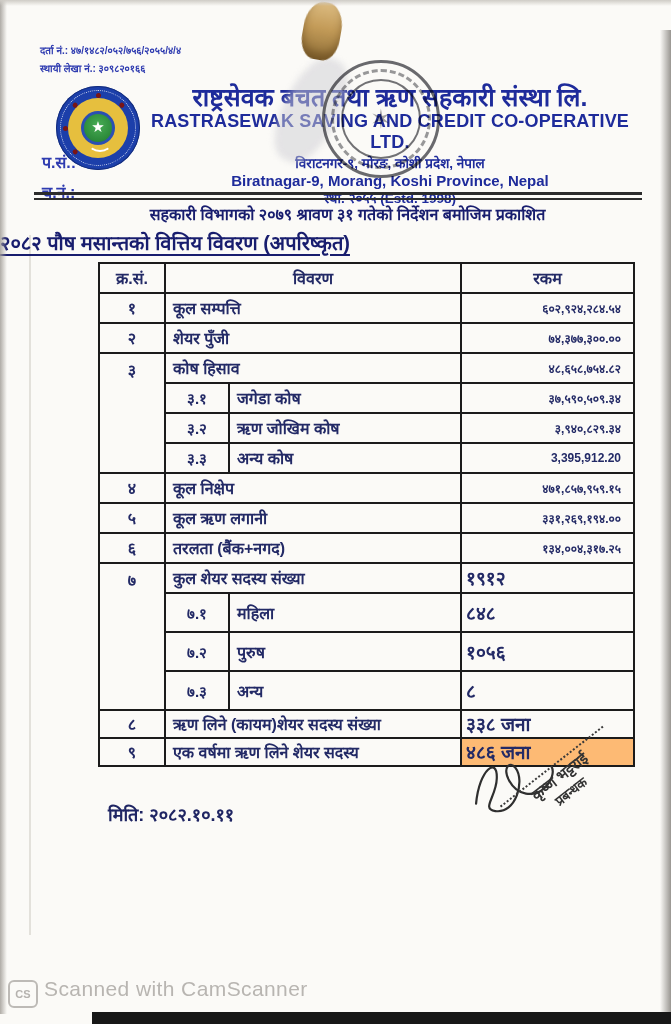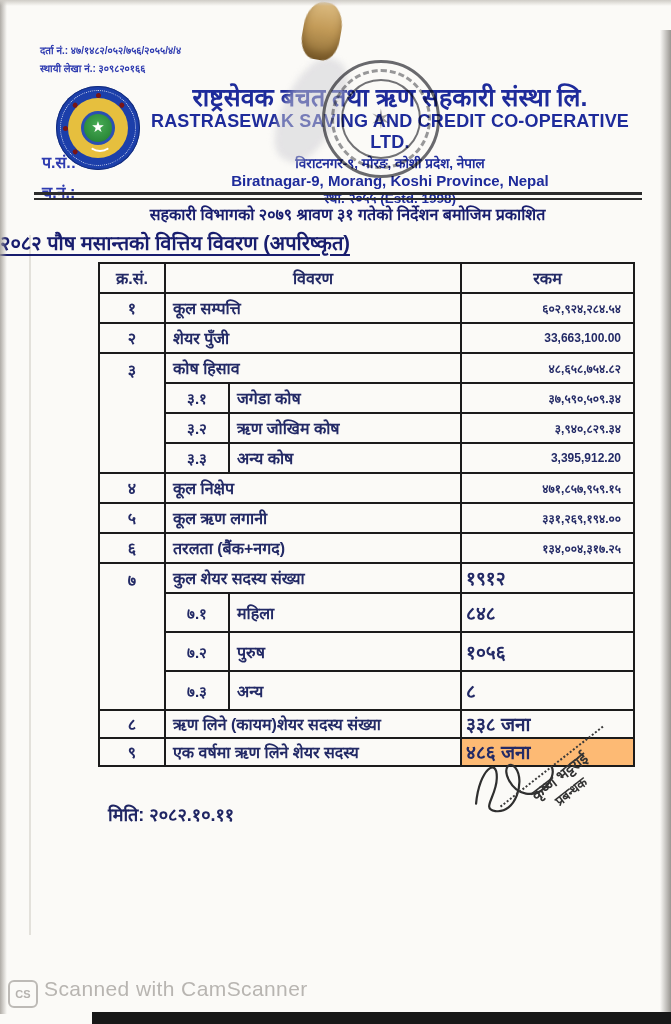--- a/index.html
+++ b/index.html
@@ -188,21 +188,21 @@
     </thead>
     <tbody id="fin-body">
         <tr>
           <td class="sn">१</td>
           <td class="lbl" colspan="2">कूल सम्पत्ति</td>
           <td class="val num">६०२,९२४,२८४.५४</td>
         </tr>
         <tr>
           <td class="sn">२</td>
           <td class="lbl" colspan="2">शेयर पुँजी</td>
-          <td class="val num">33,663,100.00</td>
+          <td class="val num">७४,३७७,३००.००</td>
         </tr>
         <tr>
           <td class="sn span-top" rowspan="4">३</td>
           <td class="lbl" colspan="2">कोष हिसाव</td>
           <td class="val num">४८,६५८,७५४.८२</td>
         </tr>
         <tr>
           <td class="sub">३.१</td>
           <td class="lbl">जगेडा कोष</td>
           <td class="val num">३७,५९०,५०९.३४</td>

